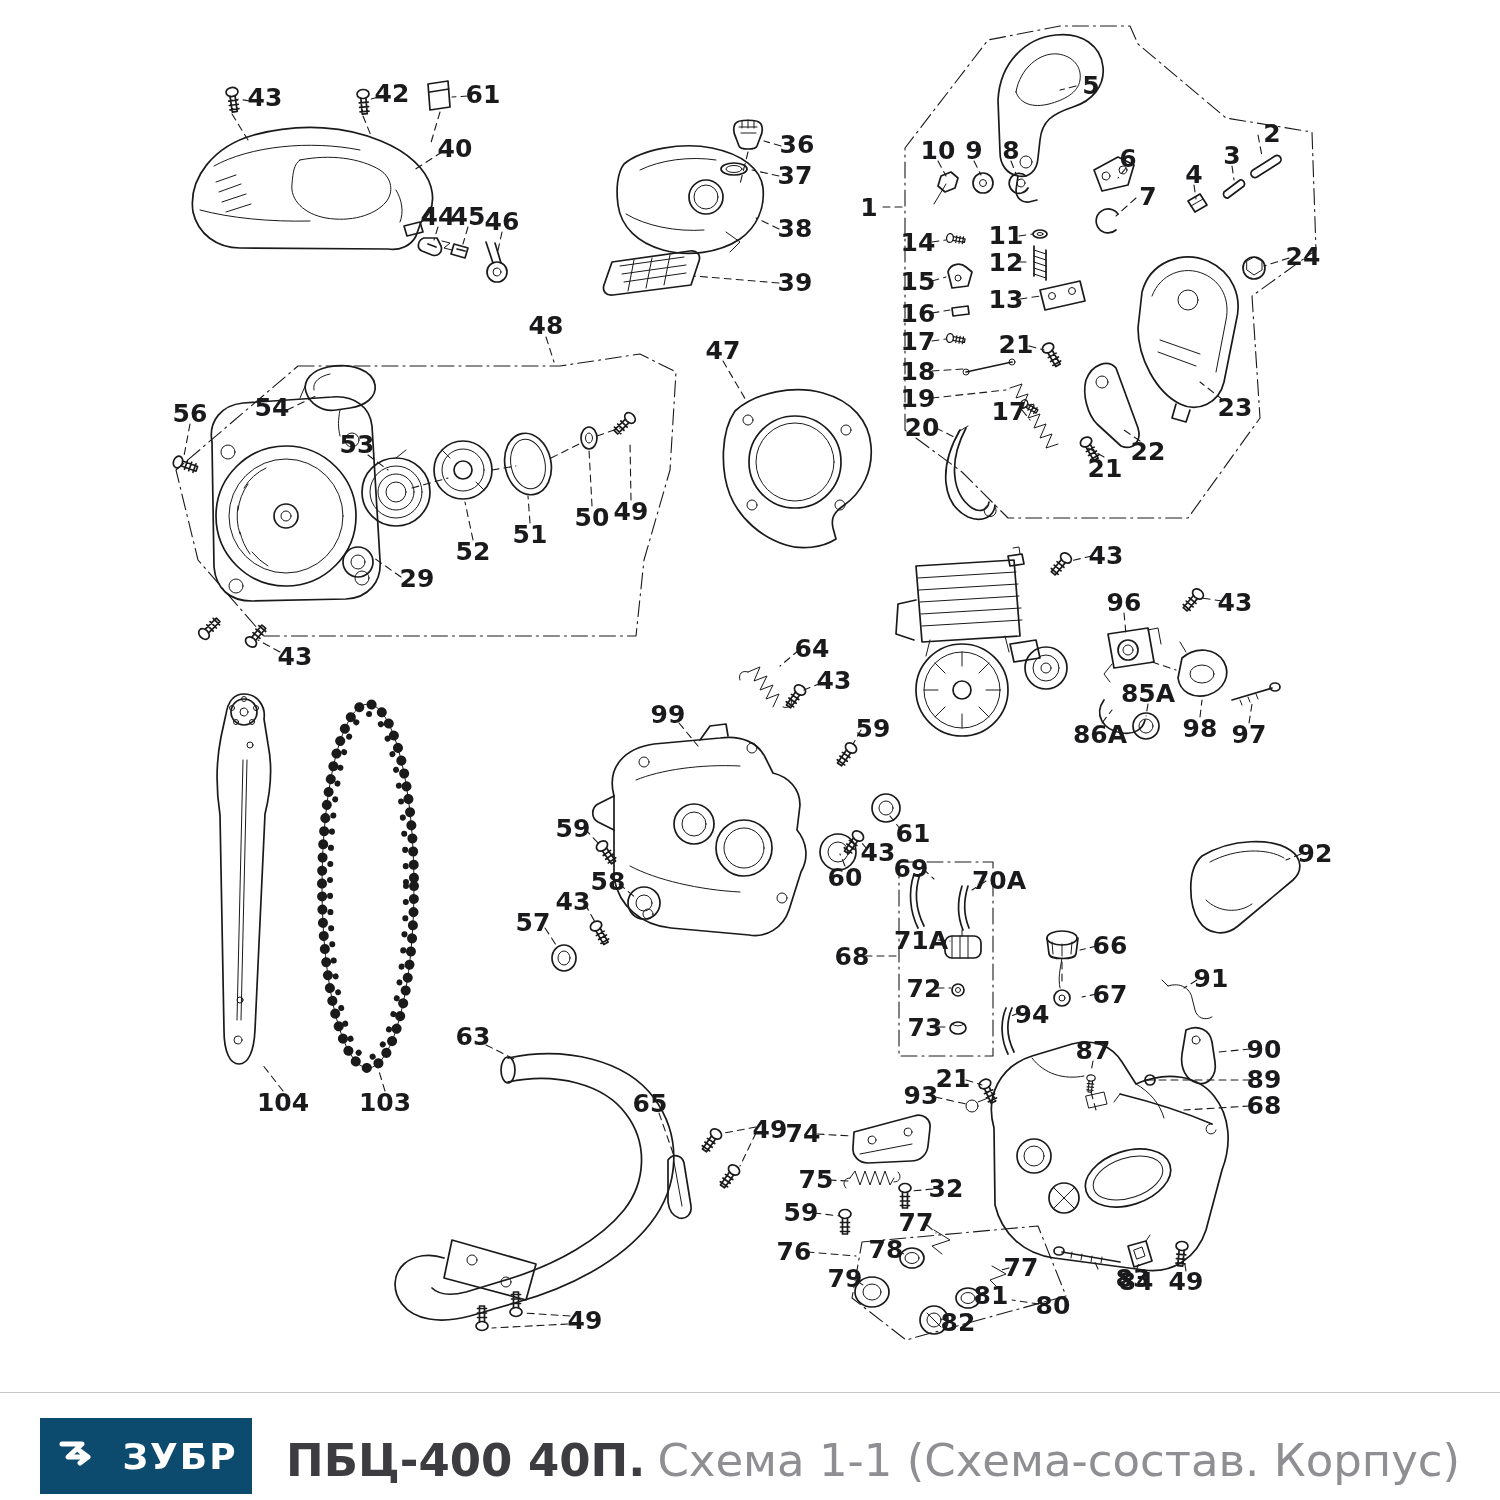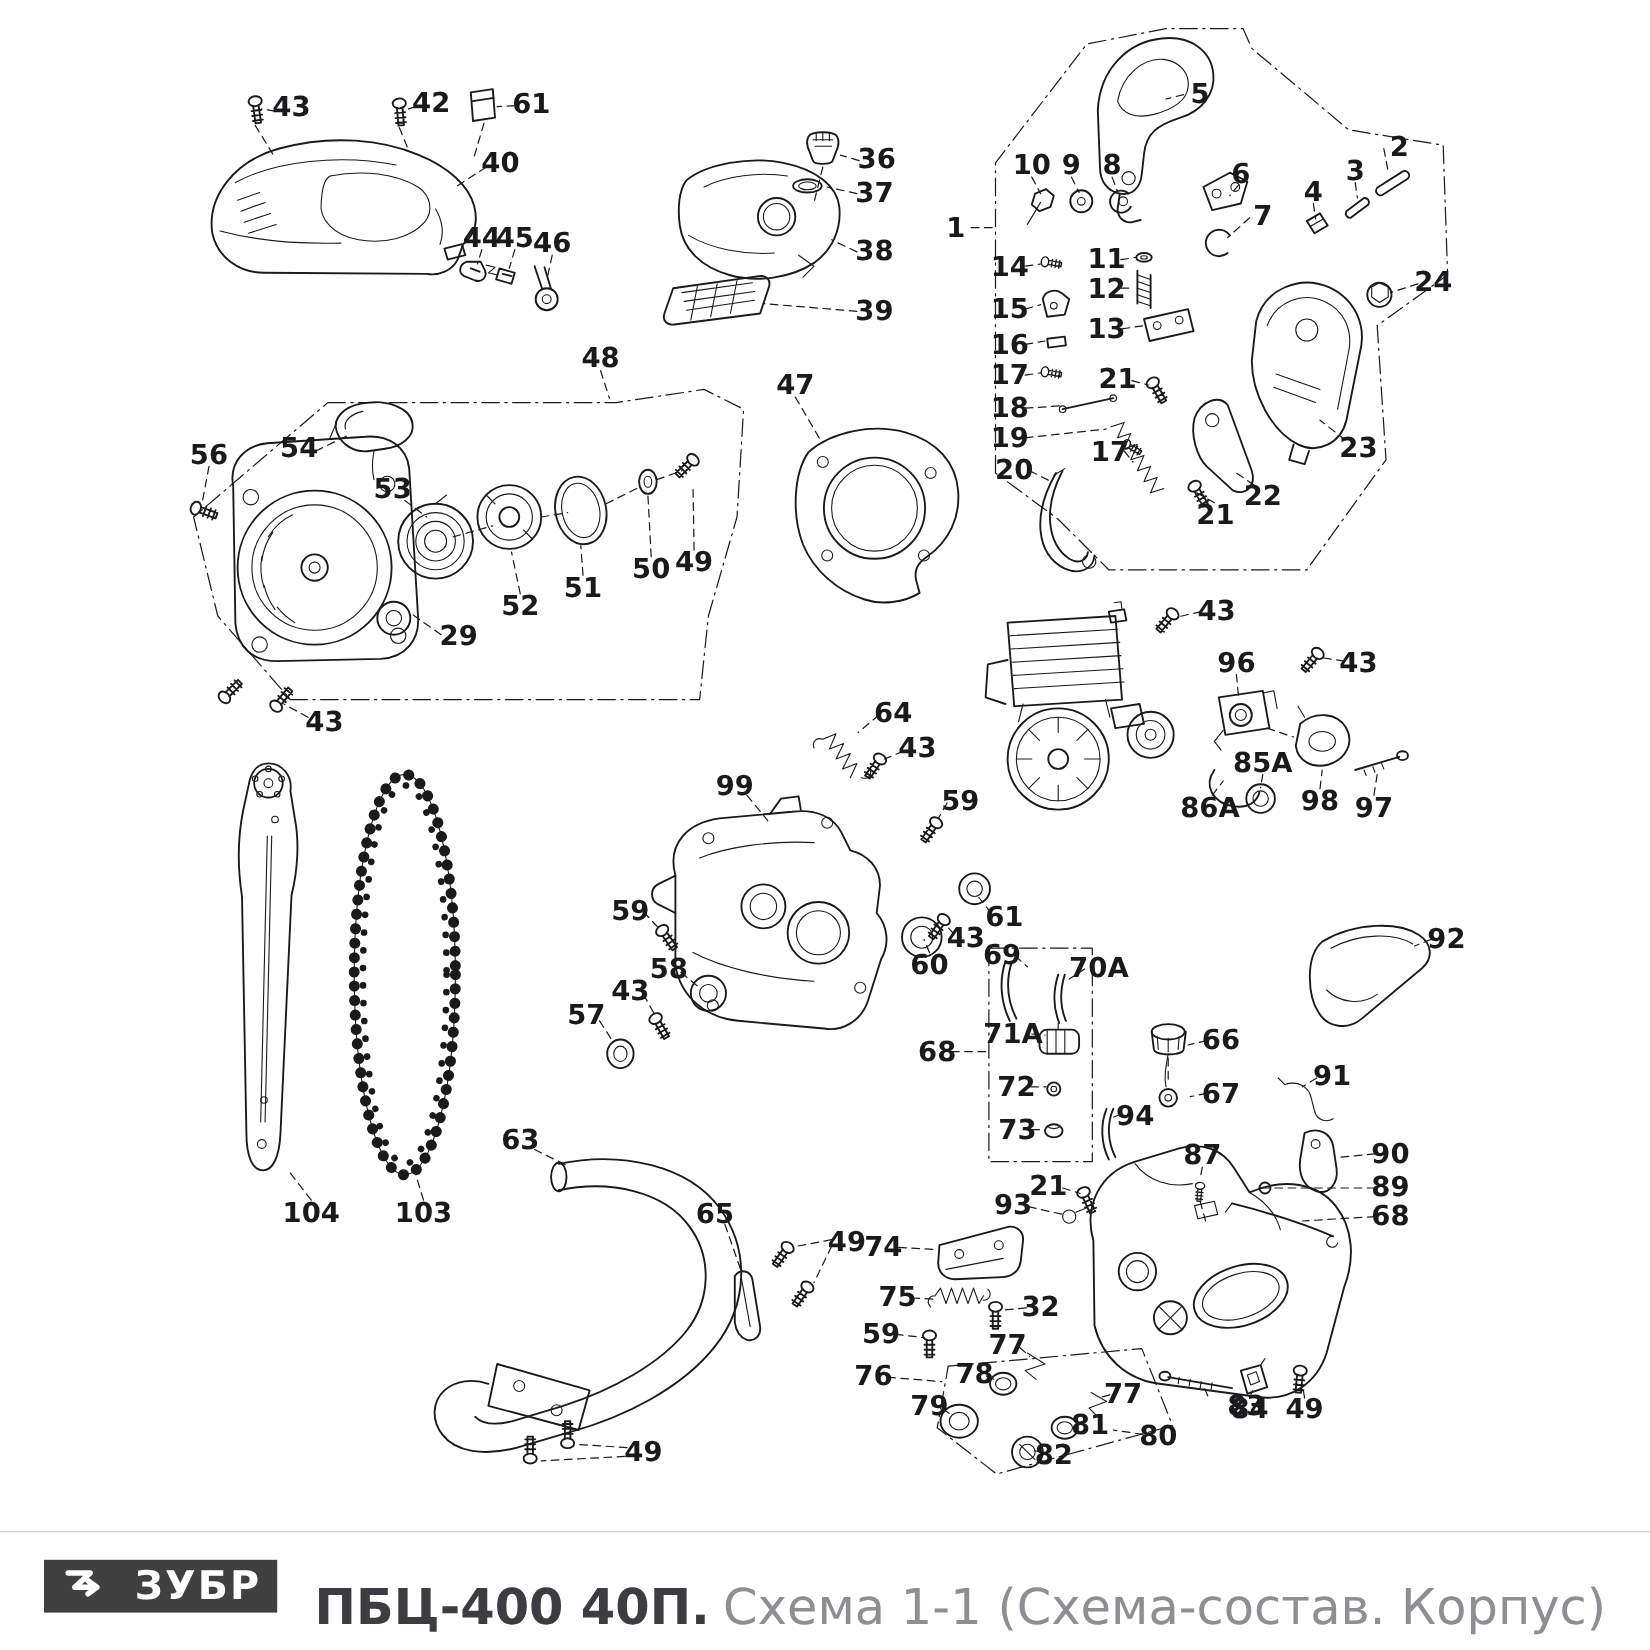--- a/index.html
+++ b/index.html
@@ -7,21 +7,21 @@
        font-family:"DejaVu Sans", sans-serif;}
   .stage{position:absolute;inset:0;}
   svg.art{position:absolute;left:0;top:0;}
   svg.art .thin{stroke-width:1;}
   svg.art .dash{stroke-width:1.1;stroke-dasharray:7 5;}
   svg.art .dashdot{stroke-width:1.1;stroke-dasharray:16 5 2 5;}
   .labels{position:absolute;inset:0;pointer-events:none;}
   .part-label{position:absolute;transform:translate(-50%,-50%);
       font-weight:700;font-size:25px;color:#1a1a1c;white-space:nowrap;}
   .footer-rule{position:absolute;left:0;top:1392px;width:1500px;height:1px;background:#c9c9cc;}
-  .brand-box{position:absolute;left:40px;top:1418px;width:212px;height:48px;background:#404040;
+  .brand-box{position:absolute;left:40px;top:1418px;width:212px;height:76px;background:#0c4a6e;
       display:flex;align-items:center;justify-content:center;gap:24px;}
   .brand-text{color:#ffffff;font-weight:700;font-size:36px;letter-spacing:2px;}
   .footer-title{position:absolute;left:286px;top:1434px;display:flex;align-items:flex-end;gap:12px;
       font-size:45px;color:#8f8f93;white-space:nowrap;}
   .footer-title .model{font-weight:700;color:#3d3d41;}
 </style>
 </head>
 <body>
 
 <div class="stage">

